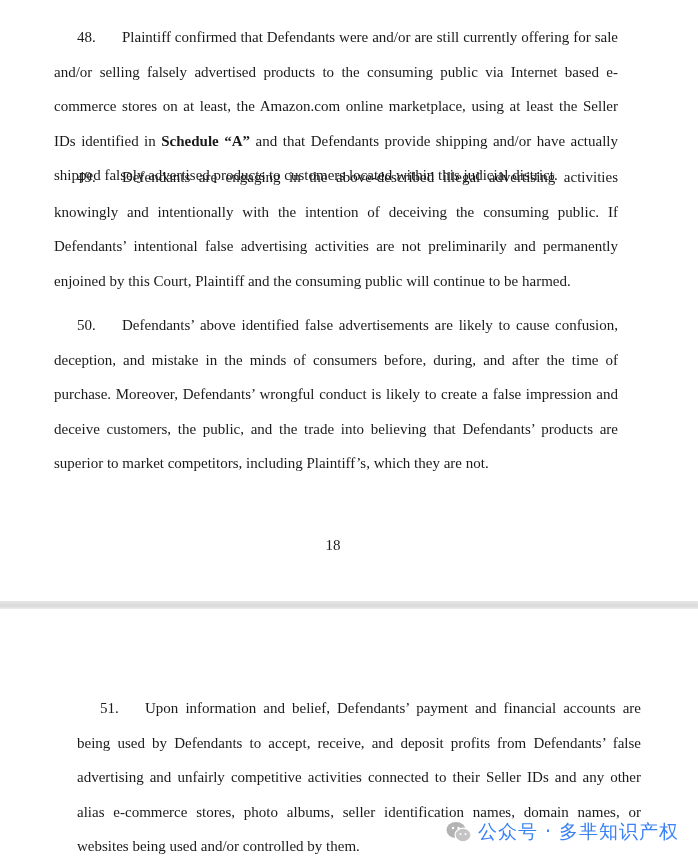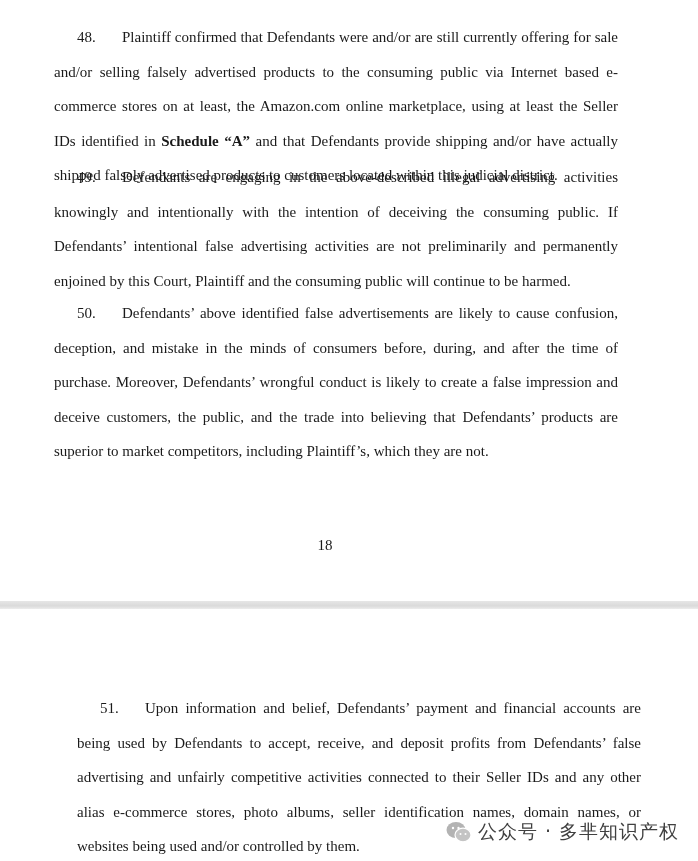--- a/index.html
+++ b/index.html
@@ -6,37 +6,37 @@
   body { width:698px; height:861px; position:relative; overflow:hidden;
          font-family:"Liberation Serif", serif; color:#1a1a1a; }
   .page { position:absolute; left:0; width:698px; background:#fff; }
   #page1 { top:0; height:601px; }
   #page2 { top:609px; height:252px;margin-left:23px; }
   .sep { position:absolute; left:0; top:601px; width:698px; height:8px;
          background:linear-gradient(#e6e6e6,#dadada 60%,#ececec); }
   .para { position:absolute; left:54px; width:564px; font-size:15px;
           line-height:34.6px; text-align:justify; }
   .para .num { display:inline-block; width:68px; padding-left:23px; box-sizing:border-box; }
-  .pagenum { position:absolute; left:0; width:650px; text-align:center; font-size:15px; top:537px; }
+  .pagenum { position:absolute; left:0; width:650px; text-align:center; font-size:15px; top:537px;padding-left:8px; }
   b { font-weight:bold; }
   .wm { position:absolute; left:446px; top:819px; display:flex; align-items:center;
-        color:#404040; font-family:"DejaVu Sans", sans-serif; font-size:19px; letter-spacing:1px; }
+        color:#3b82f6; font-family:"DejaVu Sans", sans-serif; font-size:19px; letter-spacing:1px; }
   .wm svg { margin-right:6px; }
 </style>
 </head>
 <body>
 
 <div class="page" id="page1">
   <div class="para" style="top:20px;">
     <span class="num">48.</span><span>Plaintiff confirmed that Defendants were and/or are still currently offering for sale and/or selling falsely advertised products to the consuming public via Internet based e-commerce stores on at least, the Amazon.com online marketplace, using at least the Seller IDs identified in </span><b>Schedule “A”</b><span> and that Defendants provide shipping and/or have actually shipped falsely advertised products to customers located within this judicial district.</span>
   </div>
   <div class="para" style="top:160px;">
     <span class="num">49.</span><span>Defendants are engaging in the above-described illegal advertising activities knowingly and intentionally with the intention of deceiving the consuming public. If Defendants’ intentional false advertising activities are not preliminarily and permanently enjoined by this Court, Plaintiff and the consuming public will continue to be harmed.</span>
   </div>
-  <div class="para" style="top:296px;">
+  <div class="para" style="top:308px;">
     <span class="num">50.</span><span>Defendants’ above identified false advertisements are likely to cause confusion, deception, and mistake in the minds of consumers before, during, and after the time of purchase. Moreover, Defendants’ wrongful conduct is likely to create a false impression and deceive customers, the public, and the trade into believing that Defendants’ products are superior to market competitors, including Plaintiff’s, which they are not.</span>
   </div>
   <div class="pagenum">18</div>
 </div>
 
 <div class="sep"></div>
 
 <div class="page" id="page2">
   <div class="para" style="top:82px;">
     <span class="num">51.</span><span>Upon information and belief, Defendants’ payment and financial accounts are being used by Defendants to accept, receive, and deposit profits from Defendants’ false advertising and unfairly competitive activities connected to their Seller IDs and any other alias e-commerce stores, photo albums, seller identification names, domain names, or websites being used and/or controlled by them.</span>

